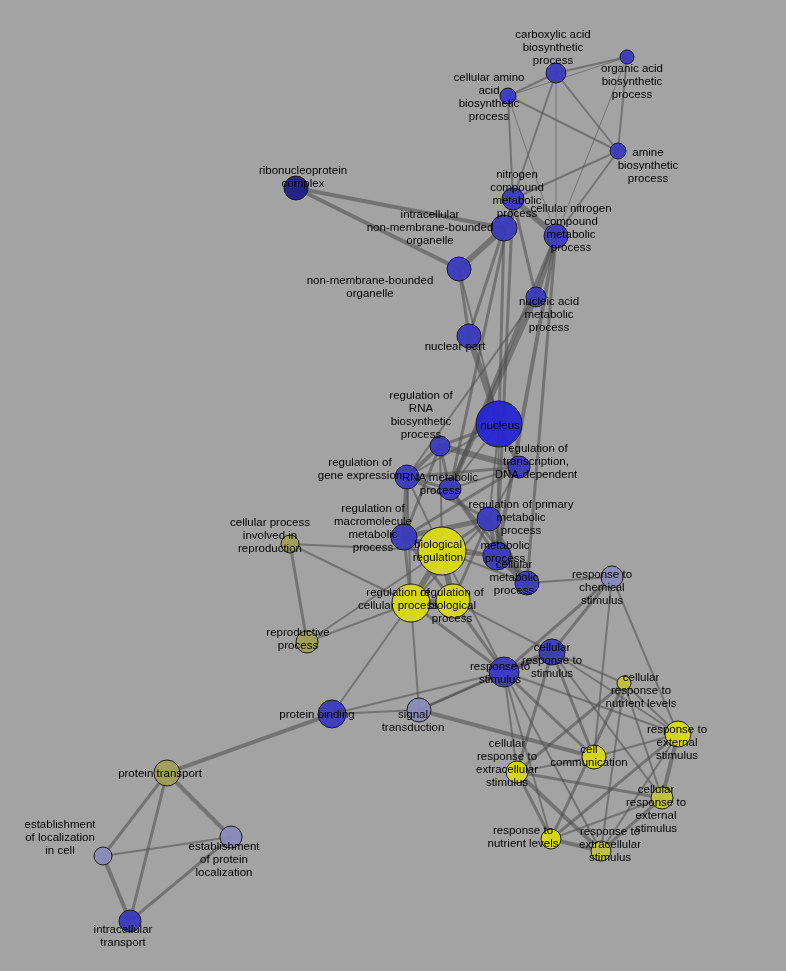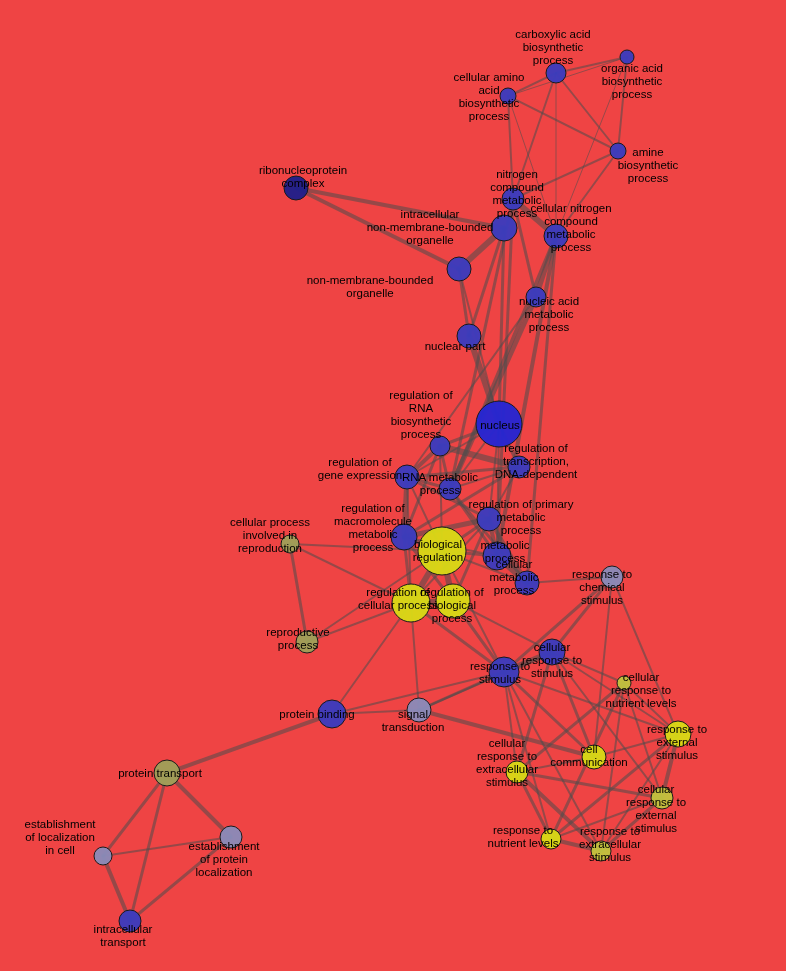--- a/index.html
+++ b/index.html
@@ -4,21 +4,21 @@
 <style>
   html, body {
     margin: 0;
     padding: 0;
     background: #ffffff;
   }
   .stage {
     position: relative;
     width: 786px;
     height: 971px;
-    background: #ef4444;
+    background: #a3a3a3;
     overflow: hidden;
   }
   svg {
     display: block;
   }
   svg text {
     font-family: "Liberation Sans", "DejaVu Sans", sans-serif;
     user-select: none;
   }
   circle[data-interactable="true"] { cursor: pointer; }

